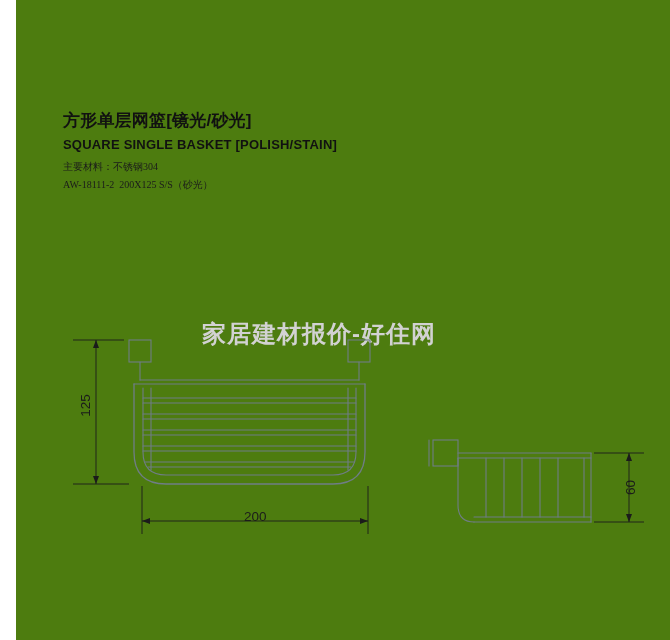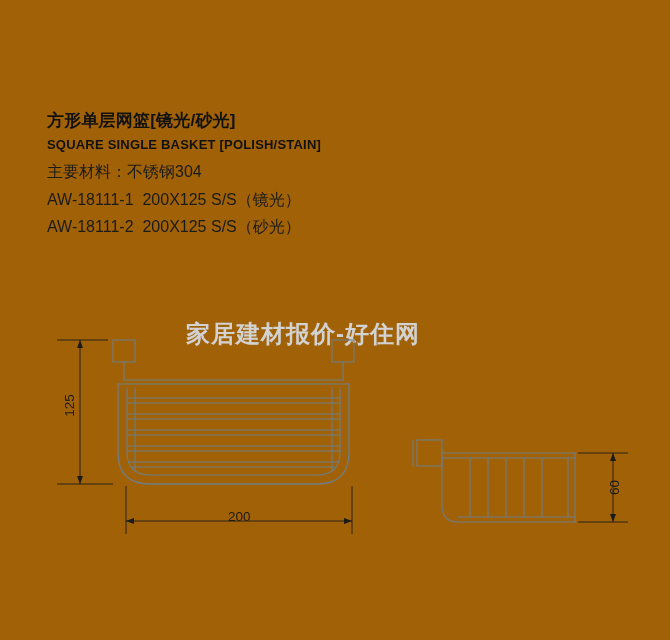--- a/index.html
+++ b/index.html
@@ -11,21 +11,22 @@
     width: 670px;
     height: 640px;
     position: relative;
     font-family: "Liberation Sans", sans-serif;
     color: #1a1a1a;
     overflow: hidden;
   }
   .sheet {
     position: absolute;
     inset: 0;
-    background: #a16207;
+    background: #4d7c0f;
+    margin-left: 16px;
   }
 
   
   .textblock {
     position: absolute;
     left: 47px;
     top: 108px;
     width: 600px;
   }
   .title-cn {
@@ -38,24 +39,25 @@
   }
   .title-en {
     font-size: 13px;
     font-weight: bold;
     letter-spacing: 0.2px;
     line-height: 1.45;
     color: #111;
     margin: 0 0 4px 0;
   }
   .spec-line {
-    font-size: 16px;
+    font-size: 10px;
     line-height: 1.72;
     color: #1b1b1b;
     white-space: pre;
+    font-family: Liberation Serif, serif;
   }
 
   
   .watermark {
     position: absolute;
     left: 186px;
     top: 318px;
     font-size: 24px;
     font-weight: bold;
     color: #d2d2d2;
@@ -97,21 +99,20 @@
 </style>
 </head>
 <body>
 
 <div class="sheet">
 
   <div class="textblock">
     <div class="title-cn">方形单层网篮[镜光/砂光]</div>
     <div class="title-en">SQUARE SINGLE BASKET [POLISH/STAIN]</div>
     <div class="spec-line">主要材料：不锈钢304</div>
-    <div class="spec-line">AW-18111-1  200X125 S/S（镜光）</div>
     <div class="spec-line">AW-18111-2  200X125 S/S（砂光）</div>
   </div>
 
   <div class="watermark">家居建材报价-好住网</div>
 
   <div class="drawing">
 
     <svg width="670" height="640" viewBox="0 0 670 640" style="position:absolute;left:0;top:0;">
       <g stroke="#6f7d86" fill="none" stroke-width="1.1" stroke-linecap="round">
 

